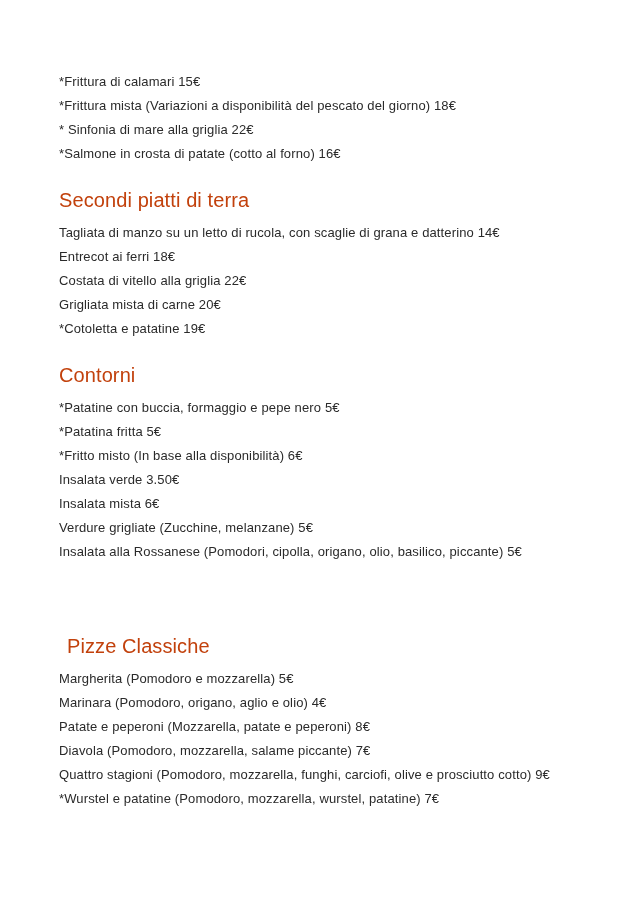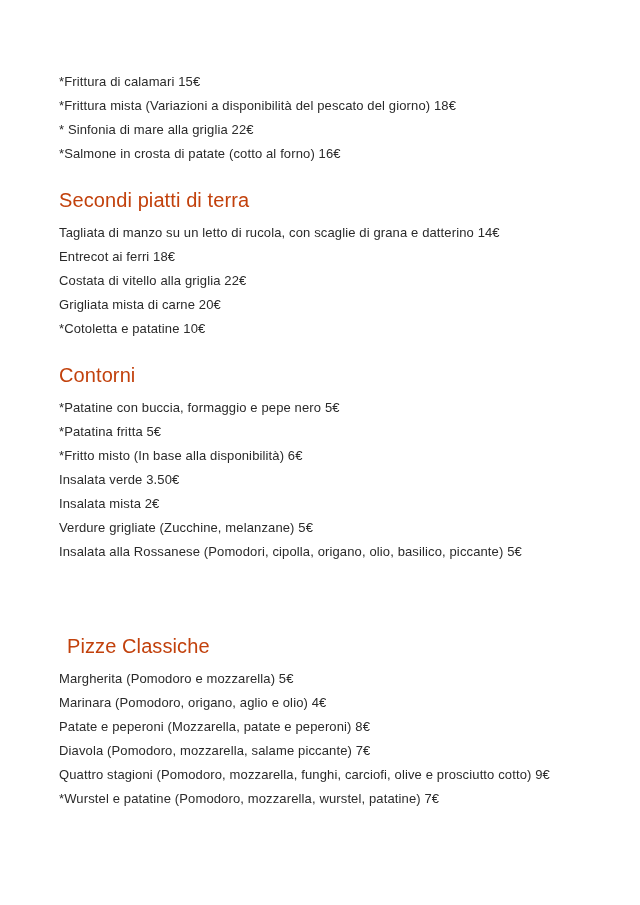--- a/index.html
+++ b/index.html
@@ -67,29 +67,29 @@
       <p class="menu-item">*Salmone in crosta di patate (cotto al forno) 16€</p>
     </div>
 
   <div>
       <section class="section">
         <h2 class="section-heading">Secondi piatti di terra</h2>
         <p class="menu-item">Tagliata di manzo su un letto di rucola, con scaglie di grana e datterino 14€</p>
         <p class="menu-item">Entrecot ai ferri 18€</p>
         <p class="menu-item">Costata di vitello alla griglia 22€</p>
         <p class="menu-item">Grigliata mista di carne 20€</p>
-        <p class="menu-item">*Cotoletta e patatine 10€</p>
+        <p class="menu-item">*Cotoletta e patatine 19€</p>
       </section>
       <section class="section">
         <h2 class="section-heading">Contorni</h2>
         <p class="menu-item">*Patatine con buccia, formaggio e pepe nero 5€</p>
         <p class="menu-item">*Patatina fritta 5€</p>
         <p class="menu-item">*Fritto misto (In base alla disponibilità) 6€</p>
         <p class="menu-item">Insalata verde 3.50€</p>
-        <p class="menu-item">Insalata mista 2€</p>
+        <p class="menu-item">Insalata mista 6€</p>
         <p class="menu-item">Verdure grigliate (Zucchine, melanzane) 5€</p>
         <p class="menu-item">Insalata alla Rossanese (Pomodori, cipolla, origano, olio, basilico, piccante) 5€</p>
       </section>
       <section class="section section-gap-large">
         <h2 class="section-heading">Pizze Classiche</h2>
         <p class="menu-item">Margherita (Pomodoro e mozzarella) 5€</p>
         <p class="menu-item">Marinara (Pomodoro, origano, aglio e olio) 4€</p>
         <p class="menu-item">Patate e peperoni (Mozzarella, patate e peperoni) 8€</p>
         <p class="menu-item">Diavola (Pomodoro, mozzarella, salame piccante) 7€</p>
         <p class="menu-item">Quattro stagioni (Pomodoro, mozzarella, funghi, carciofi, olive e prosciutto cotto) 9€</p>

